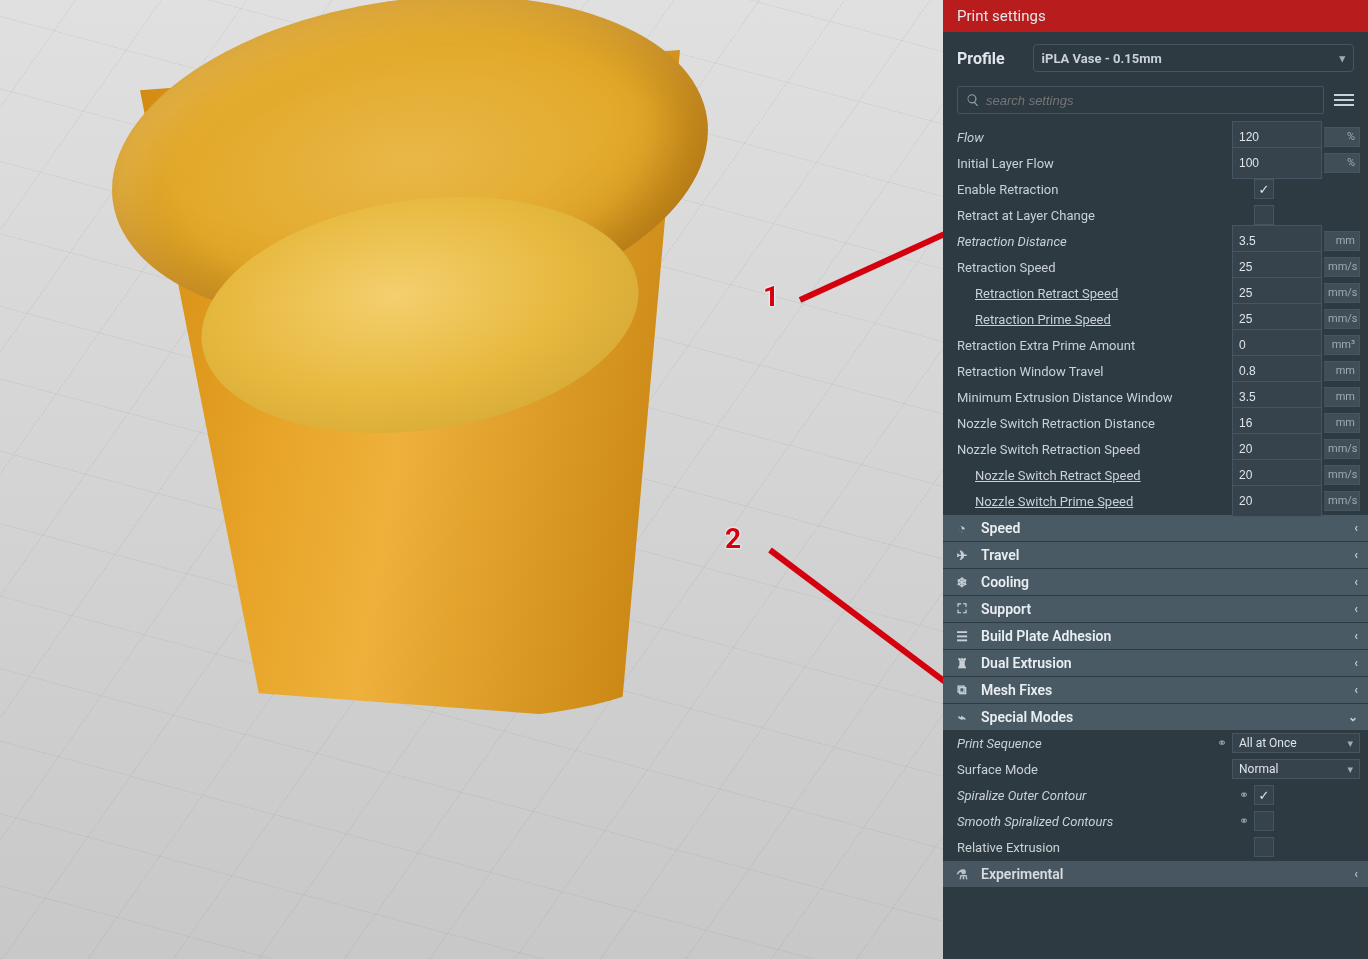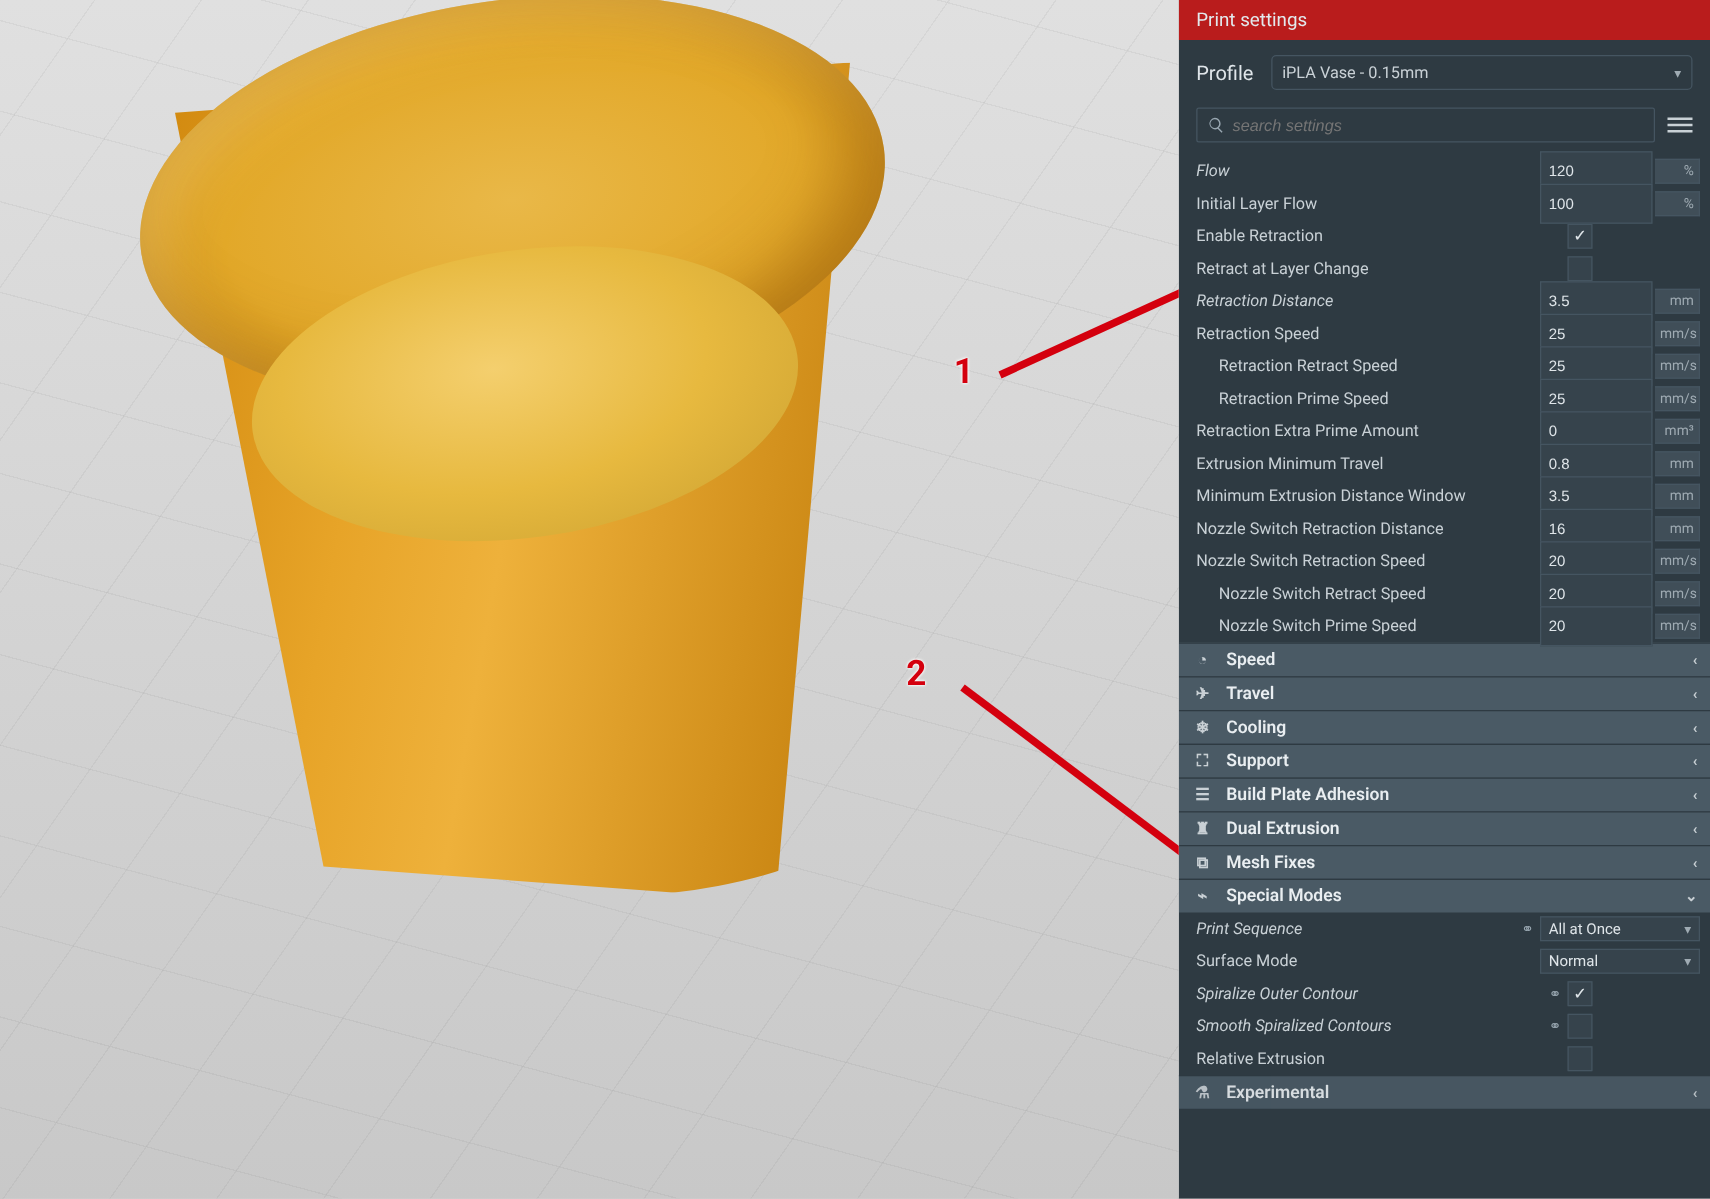--- a/index.html
+++ b/index.html
@@ -88,21 +88,22 @@
   .panel-header {
     background: #b91c1c;
     padding: 7px 14px;
     font-size: 15px;
     color: #e2e8ec;
   }
   .profile-row {
     display: flex;
     align-items: center;
     padding: 12px 14px 14px 14px;
-    gap: 14px;
+    gap: 28px;
+    font-weight: bold;
   }
   .profile-label {
     font-size: 16px;
     color: #dfe5e9;
   }
   .profile-select {
     flex: 1;
     background: #2e3a42;
     border: 1px solid #455561;
     color: #c9d1d6;
@@ -163,21 +164,21 @@
     padding: 0 8px 0 14px;
     gap: 2px;
   }
   .setting-row .label {
     flex: 1;
     white-space: nowrap;
     overflow: hidden;
     text-overflow: ellipsis;
   }
   .setting-row .label.italic { font-style: italic; }
-  .setting-row.indent-1 .label { padding-left: 18px; }
+  .setting-row.indent-1 .label { padding-left: 18px; text-decoration: underline; }
   .link-icon {
     width: 16px;
     text-align: center;
     color: #98a6b0;
     font-size: 12px;
   }
   .val-input {
     width: 90px;
     height: 32px;
     background: #36434c;
@@ -353,21 +354,21 @@
       <span class="label">Retraction Prime Speed</span>
       <input class="val-input" value="25" style="">
       <span class="unit">mm/s</span>
     </div>
     <div class="setting-row">
       <span class="label">Retraction Extra Prime Amount</span>
       <input class="val-input" value="0" style="">
       <span class="unit">mm³</span>
     </div>
     <div class="setting-row">
-      <span class="label">Extrusion Minimum Travel</span>
+      <span class="label">Retraction Window Travel</span>
       <input class="val-input" value="0.8" style="">
       <span class="unit">mm</span>
     </div>
     <div class="setting-row">
       <span class="label">Minimum Extrusion Distance Window</span>
       <input class="val-input" value="3.5" style="">
       <span class="unit">mm</span>
     </div>
     <div class="setting-row">
       <span class="label">Nozzle Switch Retraction Distance</span>

